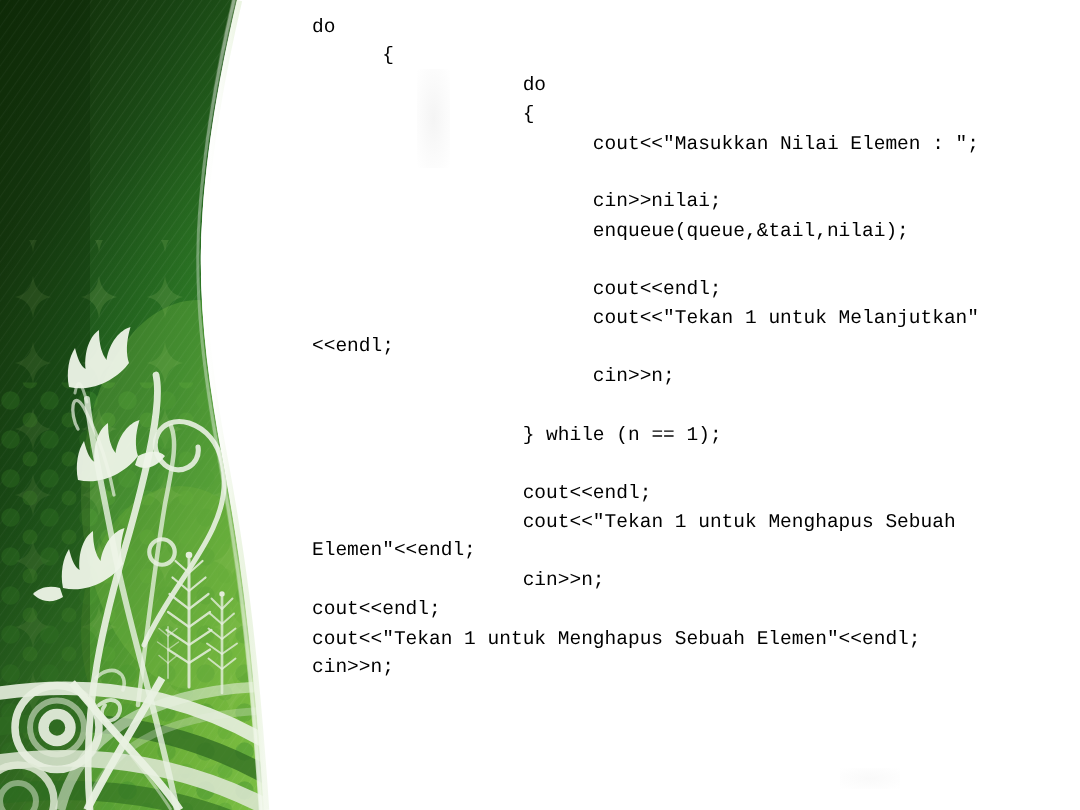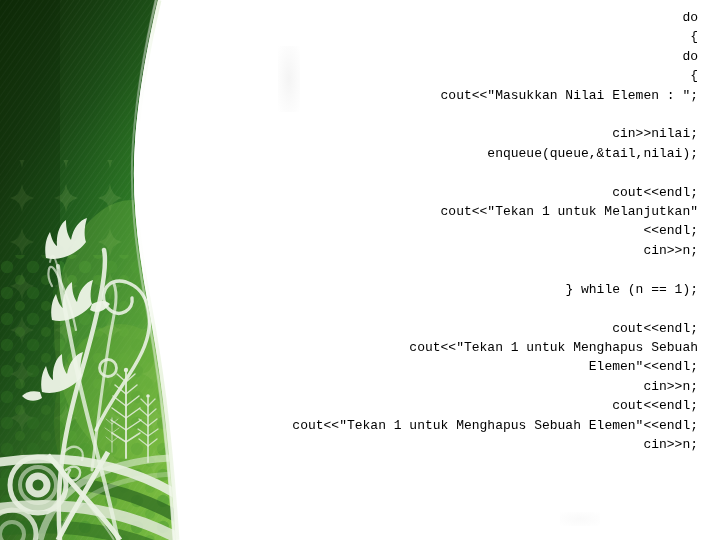--- a/index.html
+++ b/index.html
@@ -39,21 +39,20 @@
     font-size: 13px;
     line-height: 19.4px;
     color: #000000;
     white-space: pre-wrap;
     word-break: break-word;
     letter-spacing: 0px;
   }
   .code-line {
     white-space: pre-wrap;
     min-height: 19.4px;
-    text-align: right;
   }
   .code-line.blank {
     min-height: 19.4px;
   }
 
   
   #watermark-smudge {
     position: absolute;
     left: 278px;
     top: 46px;

